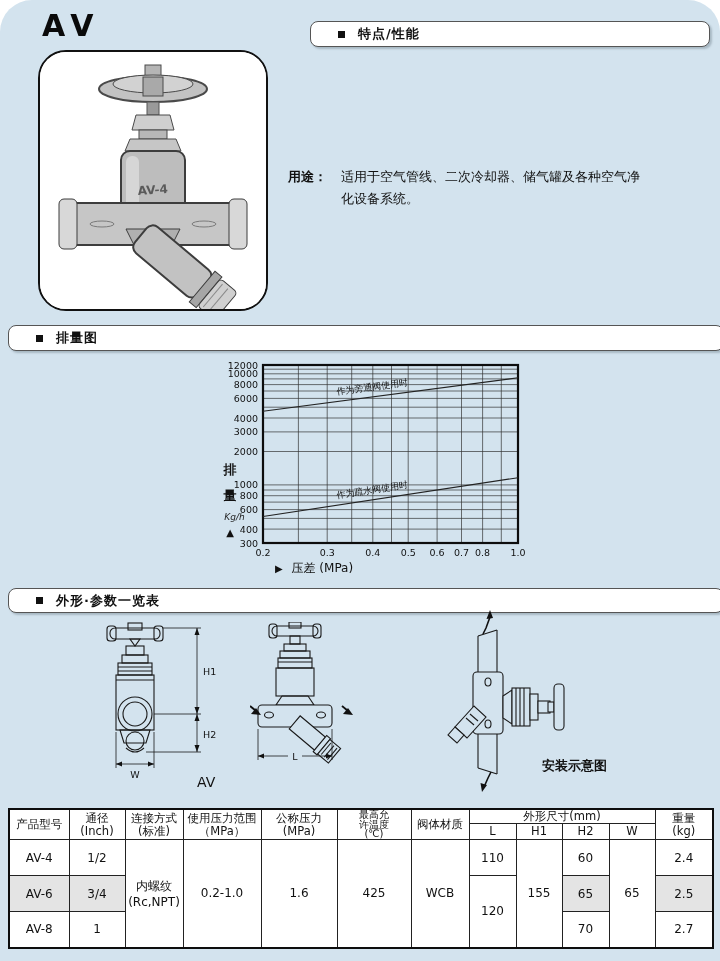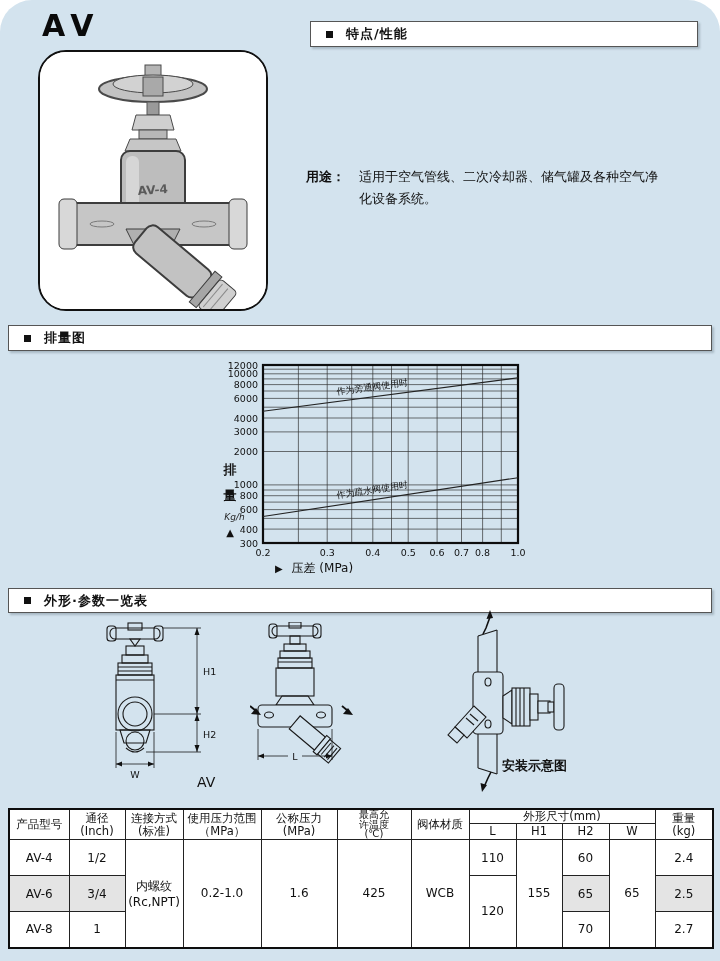--- a/index.html
+++ b/index.html
@@ -6,54 +6,54 @@
   .page{position:relative;width:720px;height:961px;background:#ffffff;overflow:hidden;
         font-family:"DejaVu Sans","Liberation Sans",sans-serif;color:#111;}
   .sheet{position:absolute;inset:0;background:#d3e3ee;border-radius:32px 32px 0 0;}
 
   .page-title{position:absolute;left:42px;top:8px;font-size:30px;font-weight:bold;letter-spacing:7px;color:#0a0a0a;}
 
   .photo-box{position:absolute;left:38px;top:50px;width:226px;height:257px;background:#fff;
              border:2.5px solid #111;border-radius:28px;overflow:hidden;}
 
   .bar{position:absolute;display:flex;align-items:center;background:#fff;border:1.5px solid #555;
-       border-radius:0;box-shadow:2px 2px 2px rgba(90,105,118,.35);}
+       border-radius:8px;box-shadow:2px 2px 2px rgba(90,105,118,.35);padding-left:12px;}
   .bar .sq{width:7px;height:7px;background:#111;margin:0 13px 0 15px;flex:0 0 auto;}
   .bar .bar-label{font-size:13px;font-weight:bold;letter-spacing:1px;}
 
   .feat-bar{left:310px;top:21px;width:386px;height:24px;}
   .flow-bar{left:8px;top:325px;width:702px;height:24px;}
   .spec-bar{left:8px;top:588px;width:702px;height:23px;}
 
   .features{position:absolute;left:312px;top:61px;width:402px;font-size:13px;line-height:22px;}
   .bullet{display:flex;}
   .bullet .dot{width:9px;height:9px;border-radius:50%;background:#111;margin:6px 7px 0 0;flex:0 0 auto;}
   .bullet .btext{width:358px;}
-  .usage{position:absolute;left:306px;top:166px;display:flex;font-size:13px;line-height:22px;}
+  .usage{position:absolute;left:288px;top:166px;display:flex;font-size:13px;line-height:22px;}
   .usage .ulabel{font-weight:bold;margin-right:14px;flex:0 0 auto;}
   .usage .utext{width:304px;}
 
   .chart{position:absolute;left:205px;top:357px;width:335px;height:228px;}
   .chart svg{position:absolute;left:0;top:0;}
   .tick{font-size:9.5px;fill:#111;font-family:"DejaVu Sans",sans-serif;}
   .series-label{font-size:9px;fill:#111;font-family:"DejaVu Sans",sans-serif;}
   .y-title{position:absolute;left:10px;top:100px;width:30px;text-align:center;}
   .y-title .zh{font-size:13px;line-height:26px;font-weight:bold;}
   .y-title .unit{font-size:9px;font-style:italic;margin-top:3px;color:#222;margin-left:9px;}
   .y-title .tri{font-size:10px;margin-top:5px;}
   .x-title{position:absolute;left:58px;top:203px;font-size:12px;padding-left:12px;}
   .x-title .tri{font-size:10px;margin-right:5px;}
 
   .drawing{position:absolute;}
   .dwg{stroke:#1a1a1a;fill:none;stroke-width:1.1;}
   .dwgf{stroke:#1a1a1a;fill:#d3e3ee;stroke-width:1.1;}
   .dim{stroke:#1a1a1a;fill:none;stroke-width:0.8;}
   .dimtxt{font-size:9.5px;fill:#111;font-family:"DejaVu Sans",sans-serif;}
   .caption{position:absolute;font-size:14px;color:#111;}
-  .caption.bold{font-weight:bold;font-size:13px;}
+  .caption.bold{font-weight:bold;font-size:13px;margin-left:40px;}
 
   table.spec{position:absolute;left:8px;top:808px;width:704px;border-collapse:collapse;table-layout:fixed;
              background:#fff;border:2.5px solid #0d0d0d;}
   table.spec th,table.spec td{border:1.5px solid #222;text-align:center;vertical-align:middle;
              font-weight:normal;padding:0;font-size:12px;background:#fff;}
   table.spec th{font-size:11.5px;line-height:13px;}
   table.spec th.small{font-size:10px;line-height:9.5px;}
   table.spec tr.h1r{height:14px;padding-left:22px;} table.spec tr.h2r{height:16px;} table.spec tr.dr{height:36px;}
   table.spec .hl{background:#e4e4e4;}
 </style>

